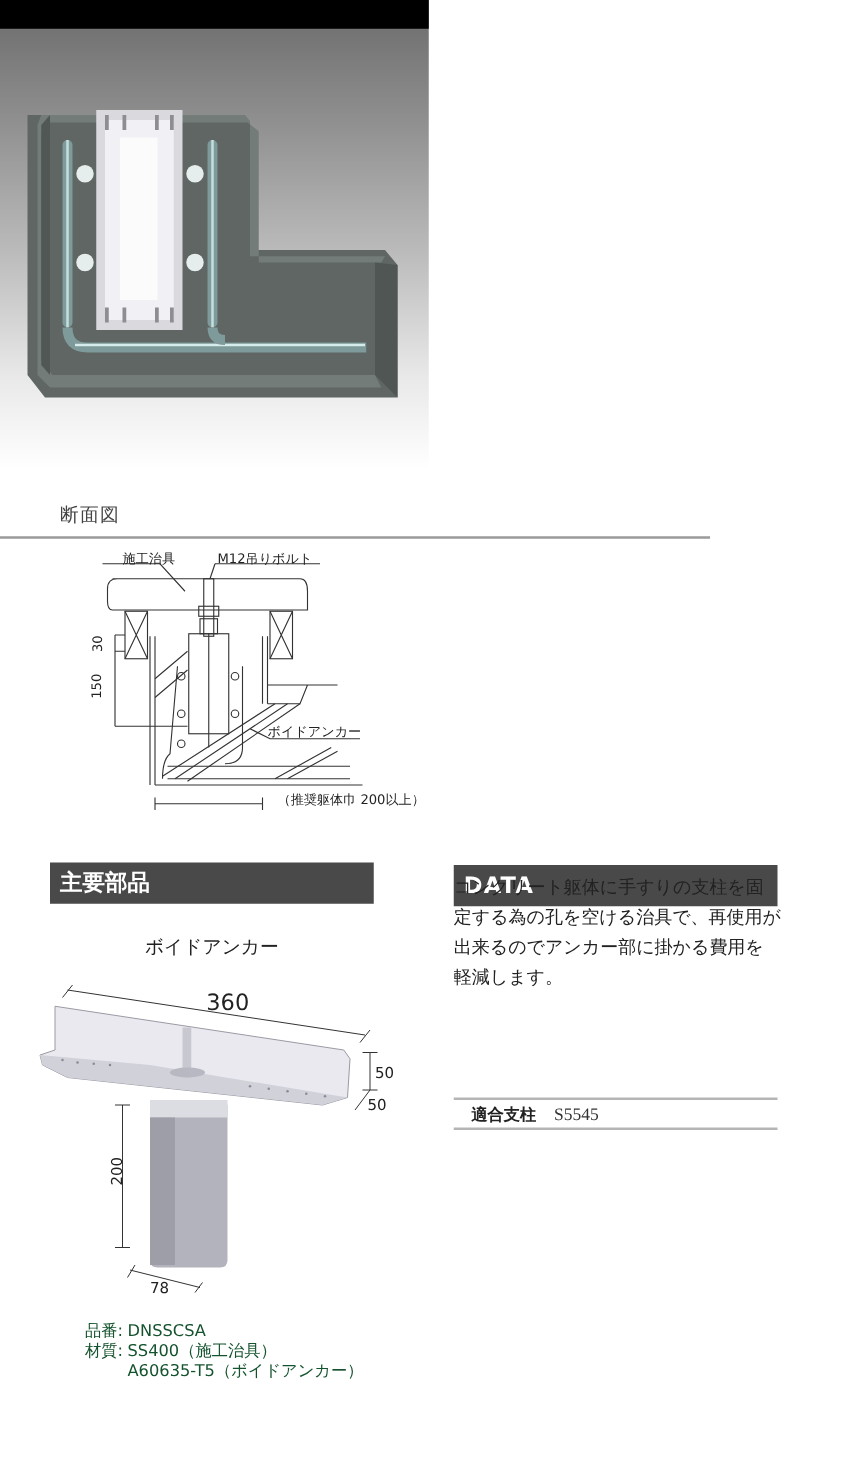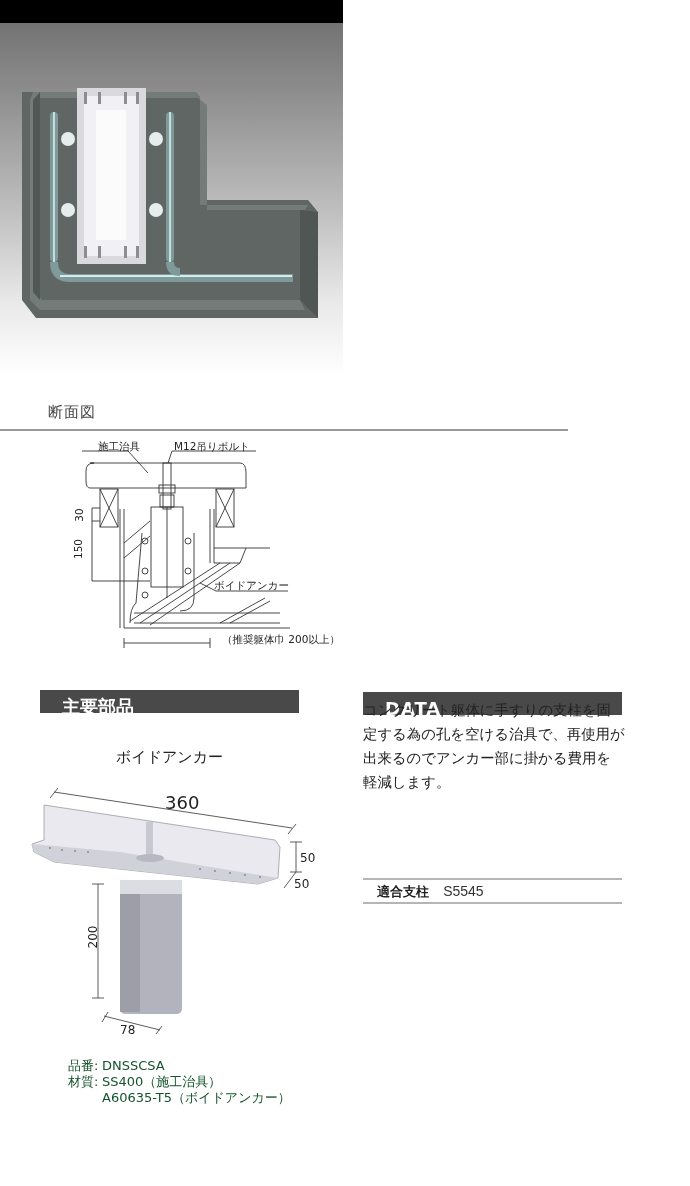--- a/index.html
+++ b/index.html
@@ -10,34 +10,34 @@
   
   #hero { left:0; top:0; width:343px; height:375px;
           background:linear-gradient(#6a6a6a 0%, #8e8e8e 25%, #bdbdbd 55%, #e8e8e8 80%, #ffffff 100%); }
   #hero-bar { left:0; top:0; width:343px; height:23px; background:#000; }
 
   
   #section-title { left:4px; top:403px; font-size:15px; color:#444; letter-spacing:1px;padding-left:44px; }
   #section-rule { left:0; top:429px; width:568px; height:2px; background:#9a9a9a; }
 
   
-  .hdr { height:23px; background:#494949; color:#fff; font-weight:bold; font-size:18px;
-         line-height:33px; padding-left:22px; box-sizing:border-box; }
+  .hdr { height:33px; background:#494949; color:#fff; font-weight:bold; font-size:18px;
+         line-height:33px; padding-left:8px; box-sizing:border-box; }
   #parts-hdr { left:40px; top:690px; width:259px; }
   #data-hdr { left:363px; top:692px; width:259px; letter-spacing:1px; }
 
   #part-name { left:40px; top:748px; width:259px; text-align:center; font-size:15px; color:#222; }
 
   #desc { left:363px; top:698px; width:262px; font-size:14.4px; line-height:24px; color:#222; }
 
   #spec-top { left:363px; top:878px; width:259px; height:2px; background:#b5b5b5; }
   #spec-bot { left:363px; top:902px; width:259px; height:2px; background:#b5b5b5; }
   #spec-row { left:377px; top:883px; font-size:13px; }
   #spec-label { font-weight:bold; margin-right:10px; }
-  #spec-value { font-family:Liberation Sans, sans-serif; font-size:14px; color:#333; }
+  #spec-value { font-family:Liberation Serif, serif; font-size:14px; color:#333; }
 
   #info { left:68px; top:1058px; font-size:13px; line-height:16px; color:#14532d; }
   #info .k { display:inline-block; width:34px; }
   #info .ind { padding-left:34px; }
 </style>
 </head>
 <body>
 
 <div id="hero" class="abs">
   <svg width="343" height="375" viewBox="0 0 343 375">

